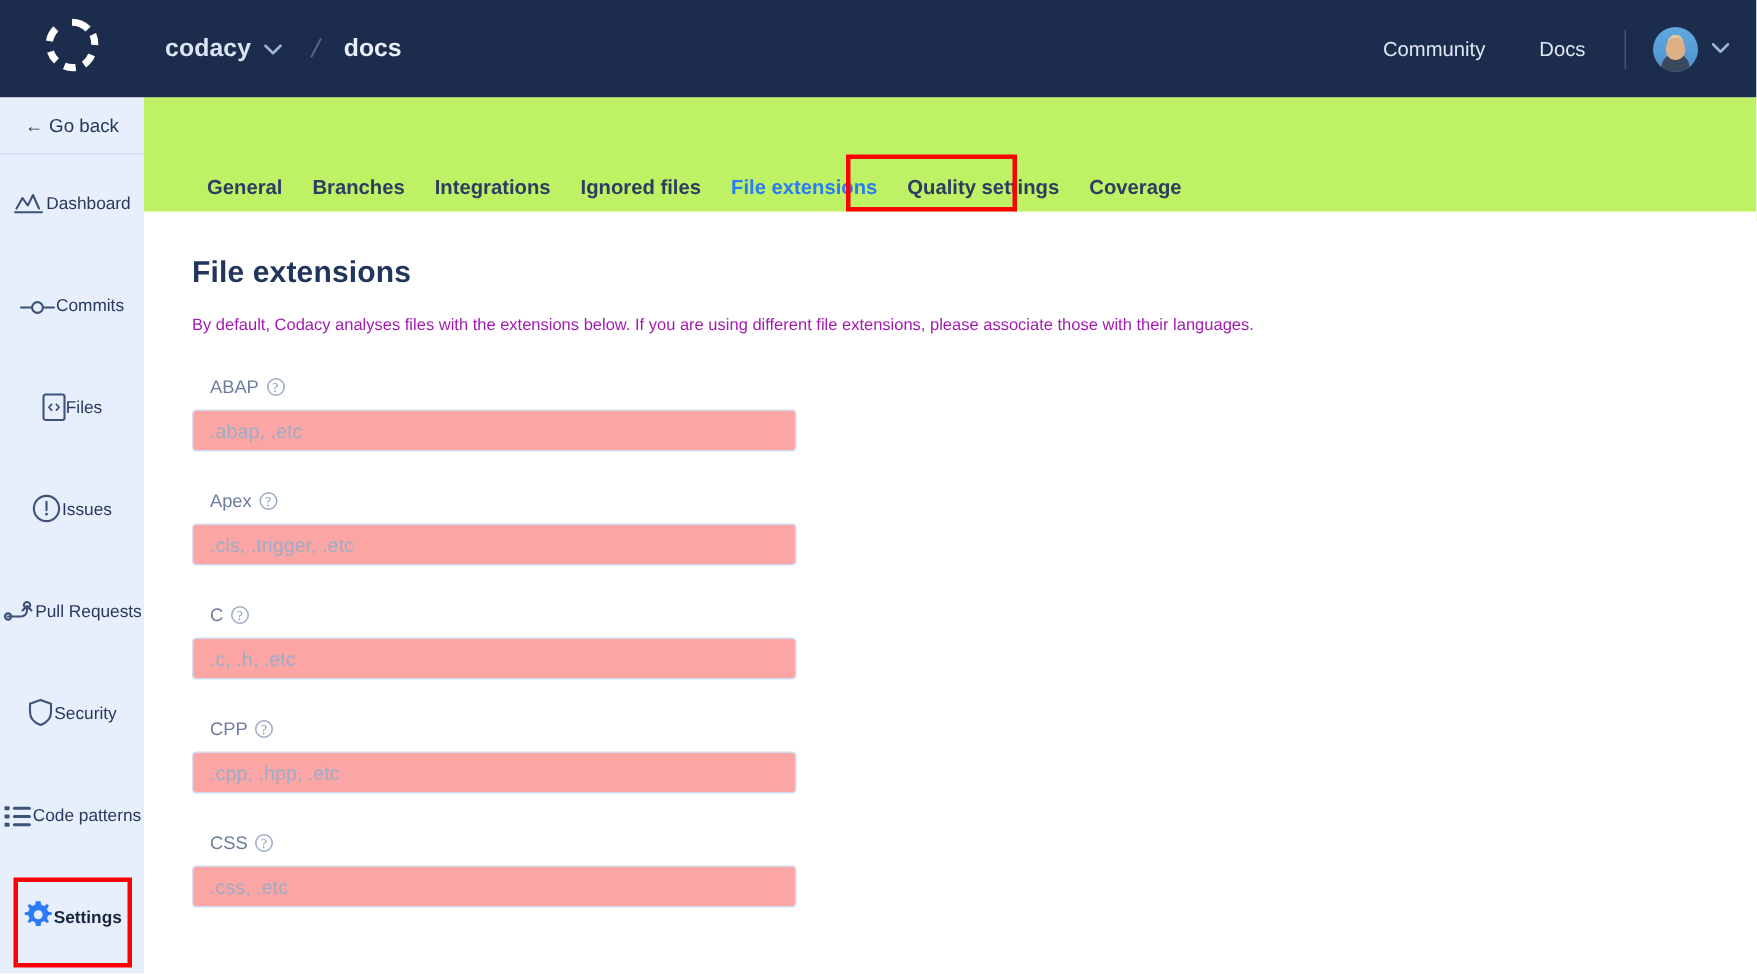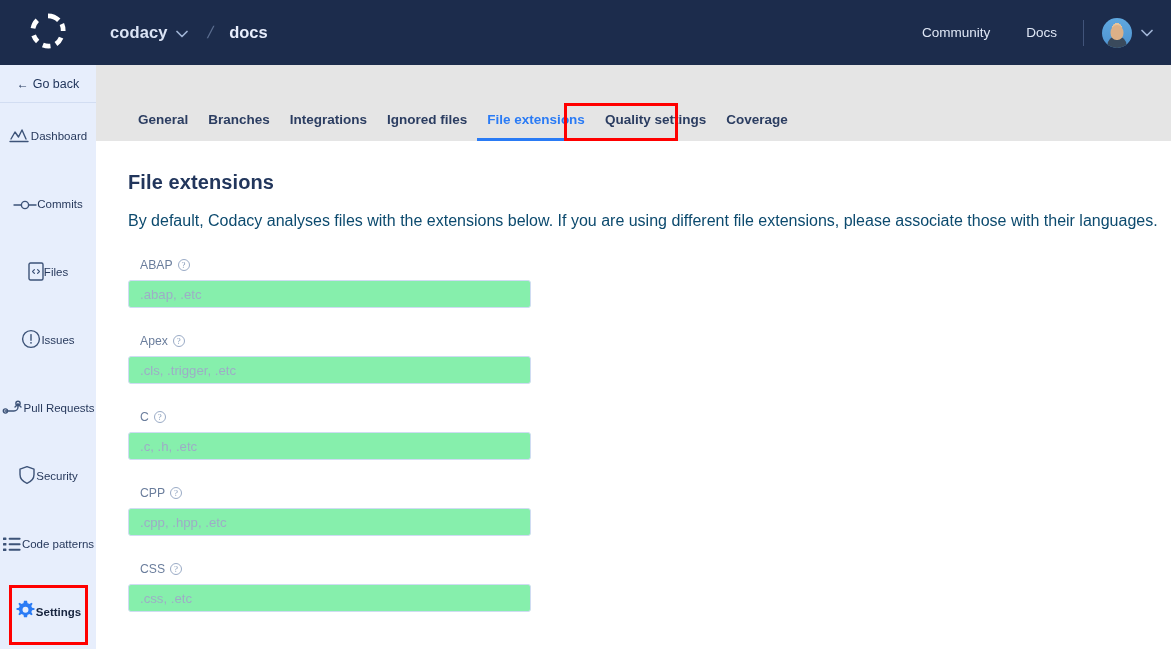--- a/index.html
+++ b/index.html
@@ -183,22 +183,22 @@
     width: 79px;
     height: 60px;
   }
 
   
   .tabstrip {
     position: absolute;
     top: 65px; left: 96px;
     width: 1075px;
     height: 82px;
-    background: #e5e5e5;
-    border-bottom: 6px solid #f97316;
+    background: #bef264;
+    border-bottom: 1px solid #f97316;
   }
   .tabs {
     position: absolute;
     bottom: 0; left: 32px;
     display: flex;
     align-items: flex-end;
     height: 46px;
   }
   .tab {
     font-size: 13.5px;
@@ -231,22 +231,22 @@
     overflow: hidden;
   }
   .page-title {
     font-size: 20px;
     font-weight: bold;
     color: #22365c;
     letter-spacing: .1px;
   }
   .page-desc {
     margin-top: 16px;
-    font-size: 16px;
-    color: #0c4a6e;
+    font-size: 11px;
+    color: #a21caf;
     line-height: 1.4;
   }
 
   .field {
     margin-top: 26px;
     width: 403px;
   }
   .field-label-row {
     display: flex;
     align-items: center;
@@ -267,21 +267,21 @@
     line-height: 10px;
     text-align: center;
     cursor: pointer;
     font-family: "Liberation Serif", serif;
   }
   .field-input {
     width: 403px;
     height: 28px;
     border: 1px solid #cfdcf2;
     border-radius: 3px;
-    background: #86efac;
+    background: #fca5a5;
     padding: 0 11px;
     font-size: 13.2px;
     font-family: "Liberation Sans", sans-serif;
     color: #3d5378;
     outline: none;
   }
   .field-input::placeholder { color: #9dadc6; }
 </style>
 </head>
 <body>

